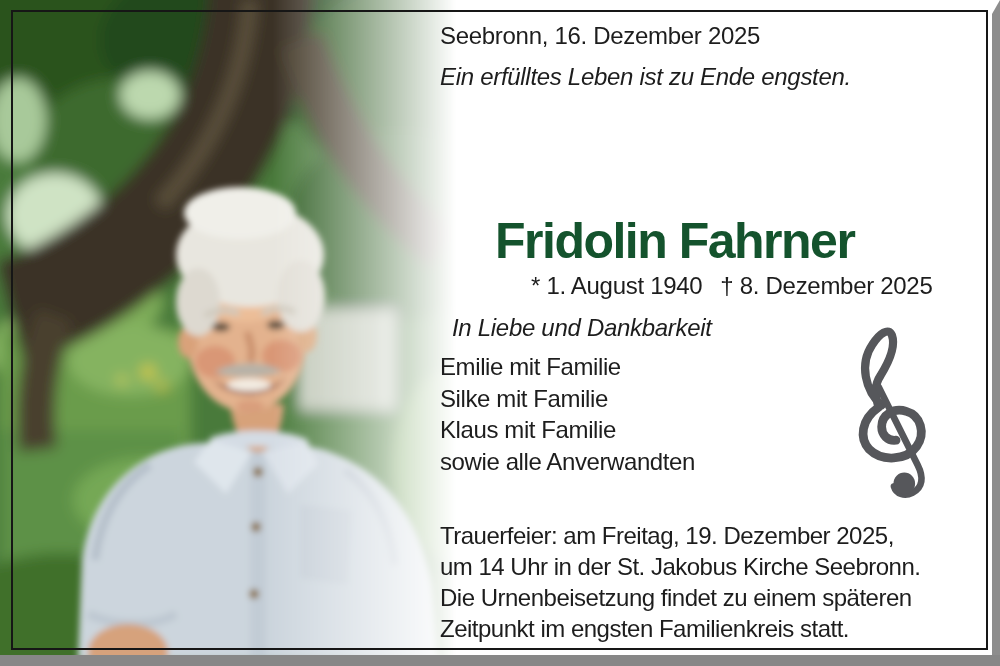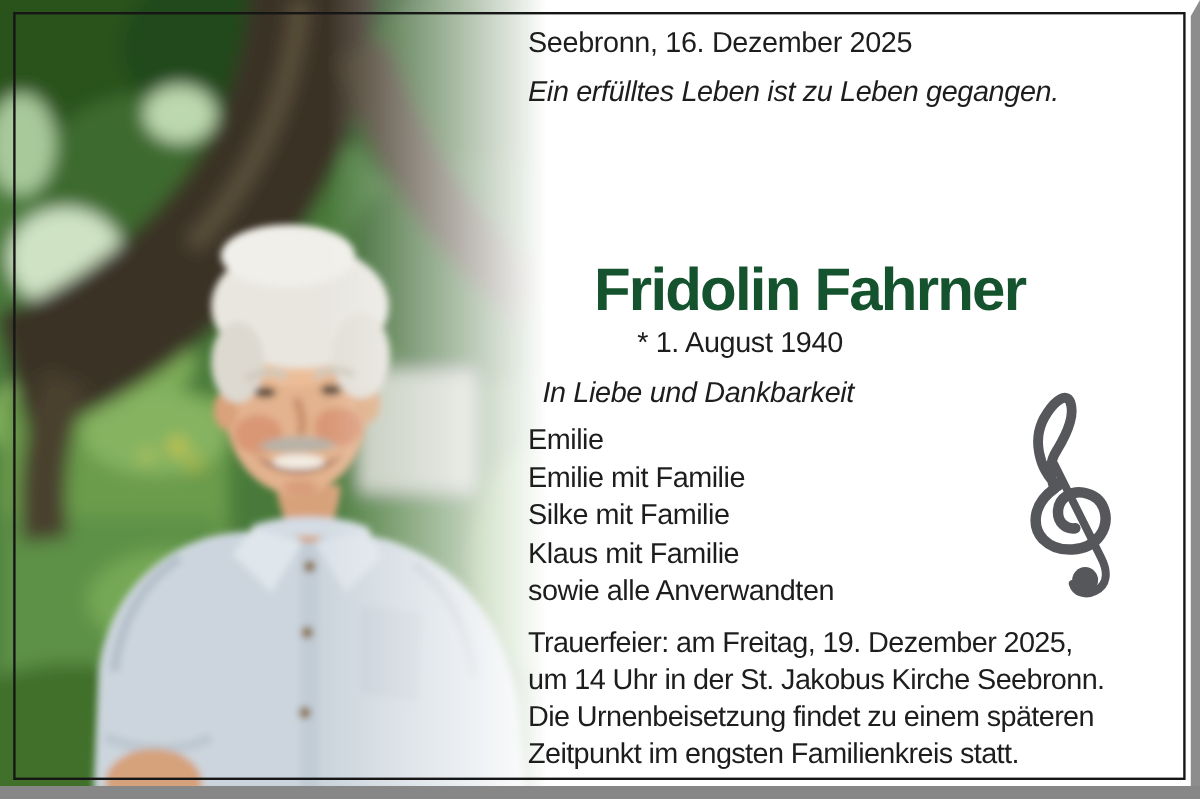--- a/index.html
+++ b/index.html
@@ -126,33 +126,33 @@
         <path d="M247 332 C251 344 254 354 250 362" stroke="#c98f6c" stroke-width="7" fill="none"></path>
         <path d="M215 372 C230 361 266 361 282 371 C270 378 228 379 215 372 Z" fill="#b7b2a7"></path>
         <path d="M212 379 C230 400 269 400 287 377 C270 393 230 393 212 379 Z" fill="#8c4f43"></path>
         <ellipse cx="249" cy="385" rx="22" ry="6.5" fill="#f3ece2"></ellipse>
         <ellipse cx="250" cy="406" rx="14" ry="6" fill="#d69878" opacity="0.8"></ellipse>
       </g>
     </svg>
   </div>
 
   <div class="txt dateline">Seebronn, 16. Dezember 2025</div>
-  <div class="txt epigraph">Ein erfülltes Leben ist zu Leben gegangen.</div>
+  <div class="txt epigraph">Ein erfülltes Leben ist zu Ende engsten.</div>
 
 
   <div class="txt name">Fridolin Fahrner</div>
 
   <div class="txt dates">
     <span>* 1. August 1940</span>
+    <span>† 8. Dezember 2025</span>
   </div>
 
   <div class="txt farewell">In Liebe und Dankbarkeit</div>
 
   <div class="txt mourners">
-    <div>Emilie</div>
     <div>Emilie mit Familie</div>
     <div>Silke mit Familie</div>
     <div>Klaus mit Familie</div>
     <div>sowie alle Anverwandten</div>
   </div>
 
   <div class="txt service">
     <div>Trauerfeier: am Freitag, 19. Dezember 2025,</div>
     <div>um 14 Uhr in der St. Jakobus Kirche Seebronn.</div>
     <div>Die Urnenbeisetzung findet zu einem späteren</div>

